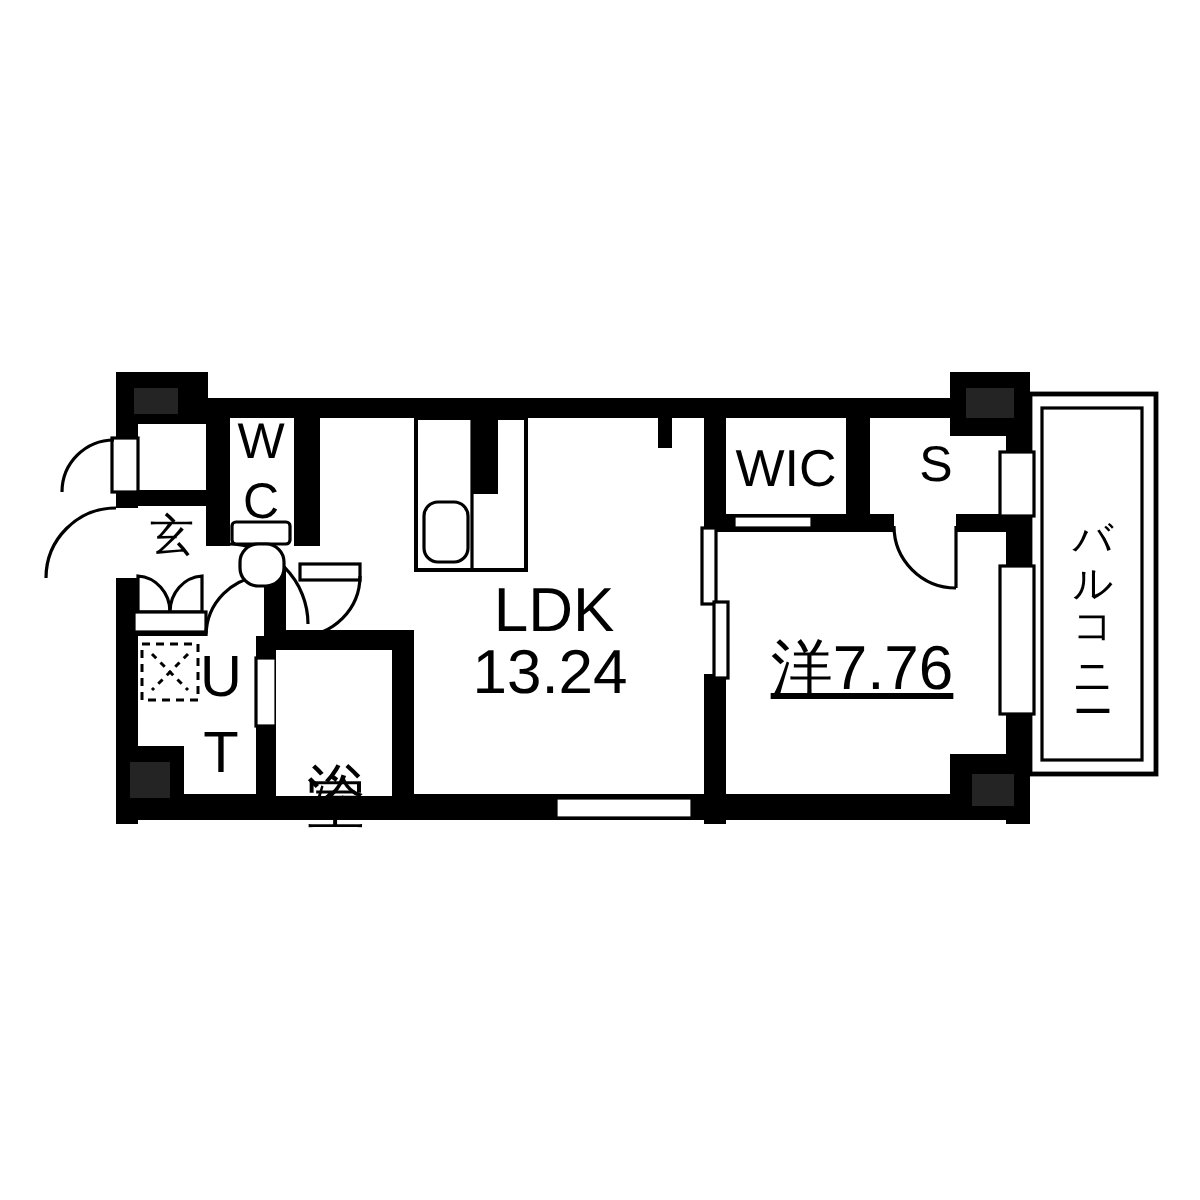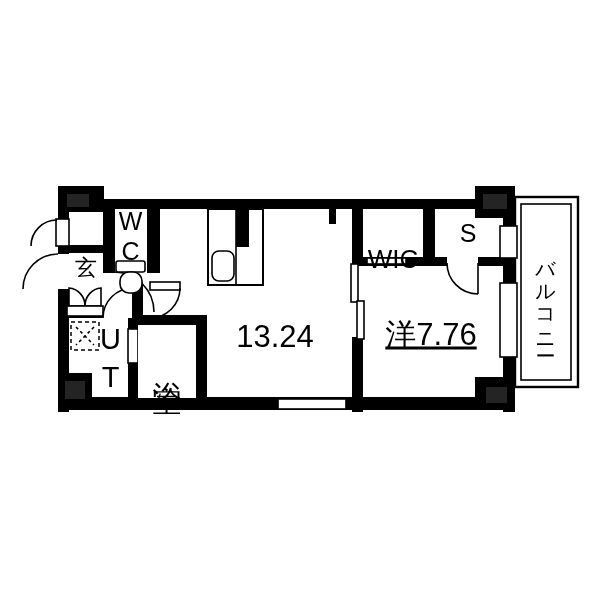--- a/index.html
+++ b/index.html
@@ -127,24 +127,25 @@
   </svg>
 
   <div class="label" style="left:86px;top:268px;font-size:22px;">玄</div>
 
   <div class="label vtext" style="left:130px;top:237px;font-size:25px;letter-spacing:2px;">WC</div>
 
   <div class="label vtext" style="left:110px;top:361px;font-size:29px;letter-spacing:6px;">UT</div>
 
   <div class="label vtext" style="left:167px;top:362px;font-size:29px;letter-spacing:4px;">浴室</div>
 
+  <div class="label" style="left:277px;top:305px;font-size:31px;">LDK</div>
 
   <div class="label" style="left:275px;top:336px;font-size:31px;">13.24</div>
 
-  <div class="label" style="left:393px;top:234px;font-size:26px;margin-top:25px;">WIC</div>
+  <div class="label" style="left:393px;top:234px;font-size:26px;">WIC</div>
 
   <div class="label" style="left:468px;top:233px;font-size:25px;">S</div>
 
   <div class="label" style="left:431px;top:334px;font-size:31px;text-decoration:underline;">洋7.76</div>
 
   <div class="label vtext" style="left:546px;top:297px;font-size:20px;letter-spacing:2px;">バルコニー</div>
 
 </div>
 
 </body></html>

